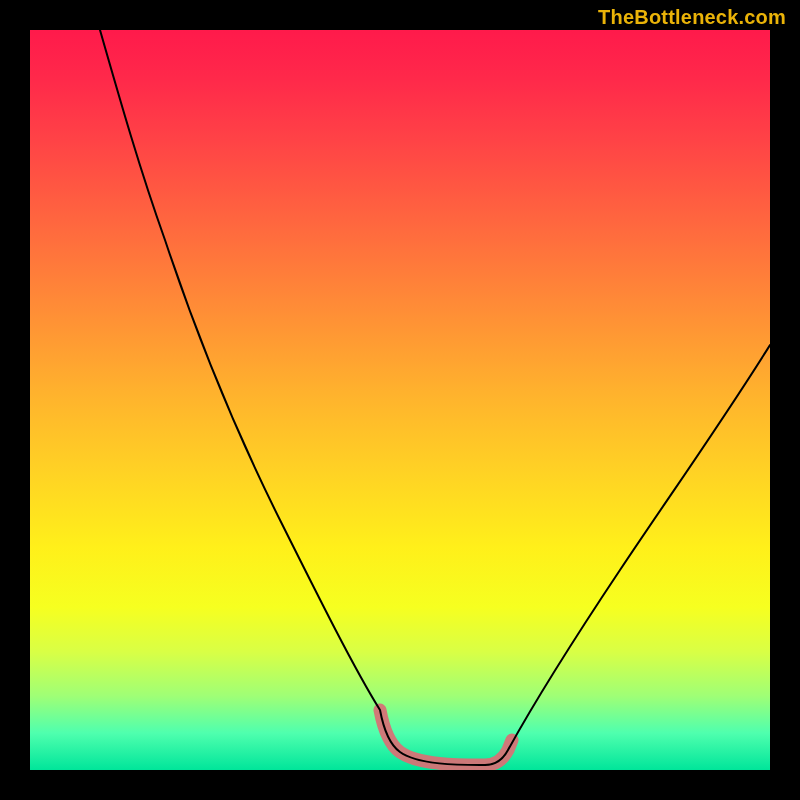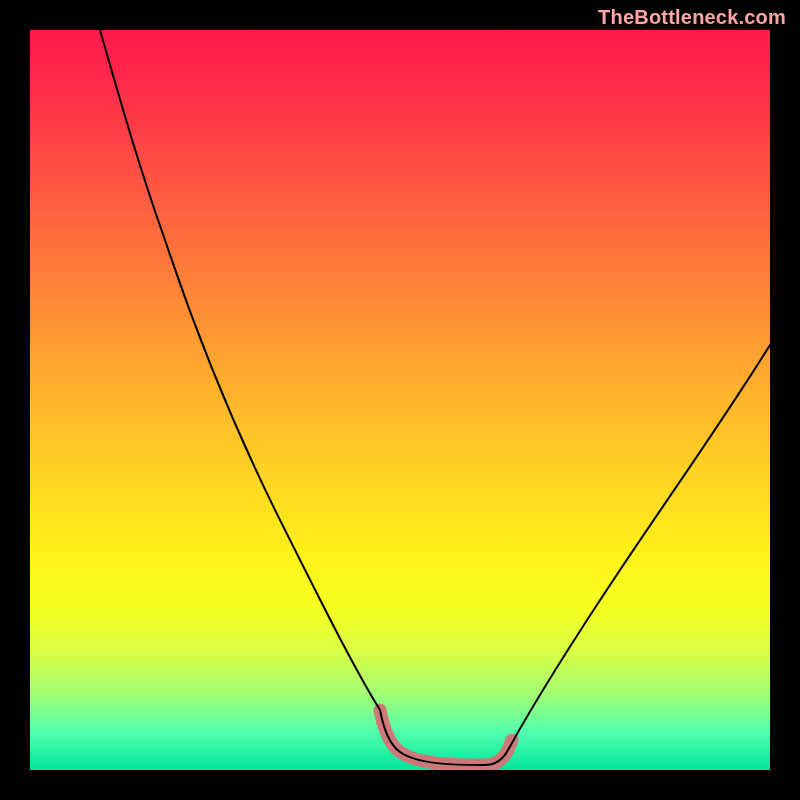--- a/index.html
+++ b/index.html
@@ -14,21 +14,21 @@
   .frame {
     position: relative;
     width: 800px;
     height: 800px;
     background: #000;
   }
   .watermark {
     position: absolute;
     top: 6px;
     right: 14px;
-    color: #fca5a5;
+    color: #eab308;
     font-size: 20px;
     font-weight: 600;
     letter-spacing: 0.2px;
     user-select: none;
   }
   .plot-area {
     position: absolute;
     left: 30px;
     top: 30px;
     width: 740px;

